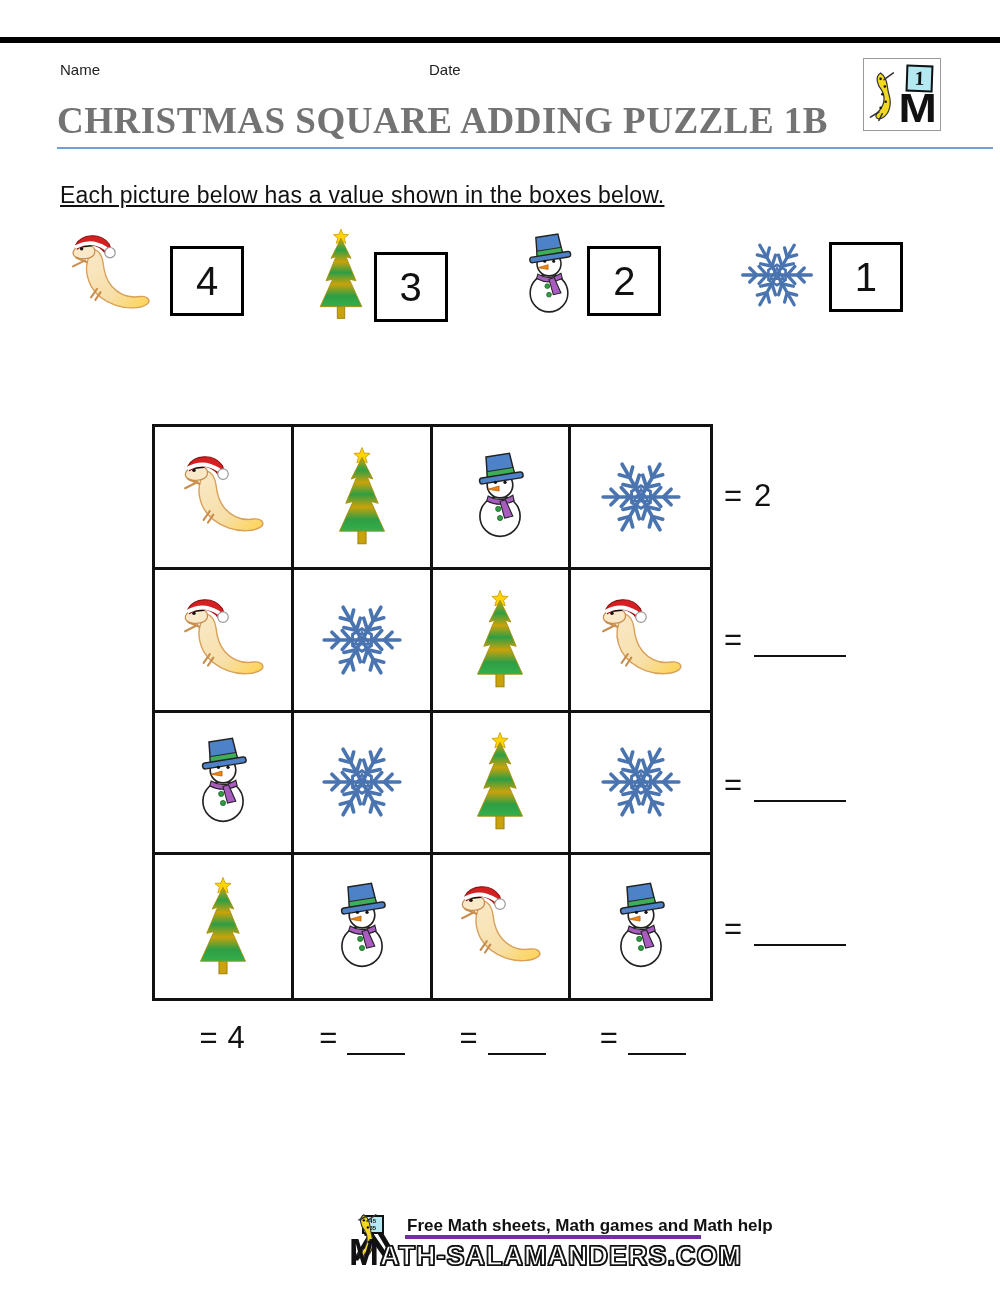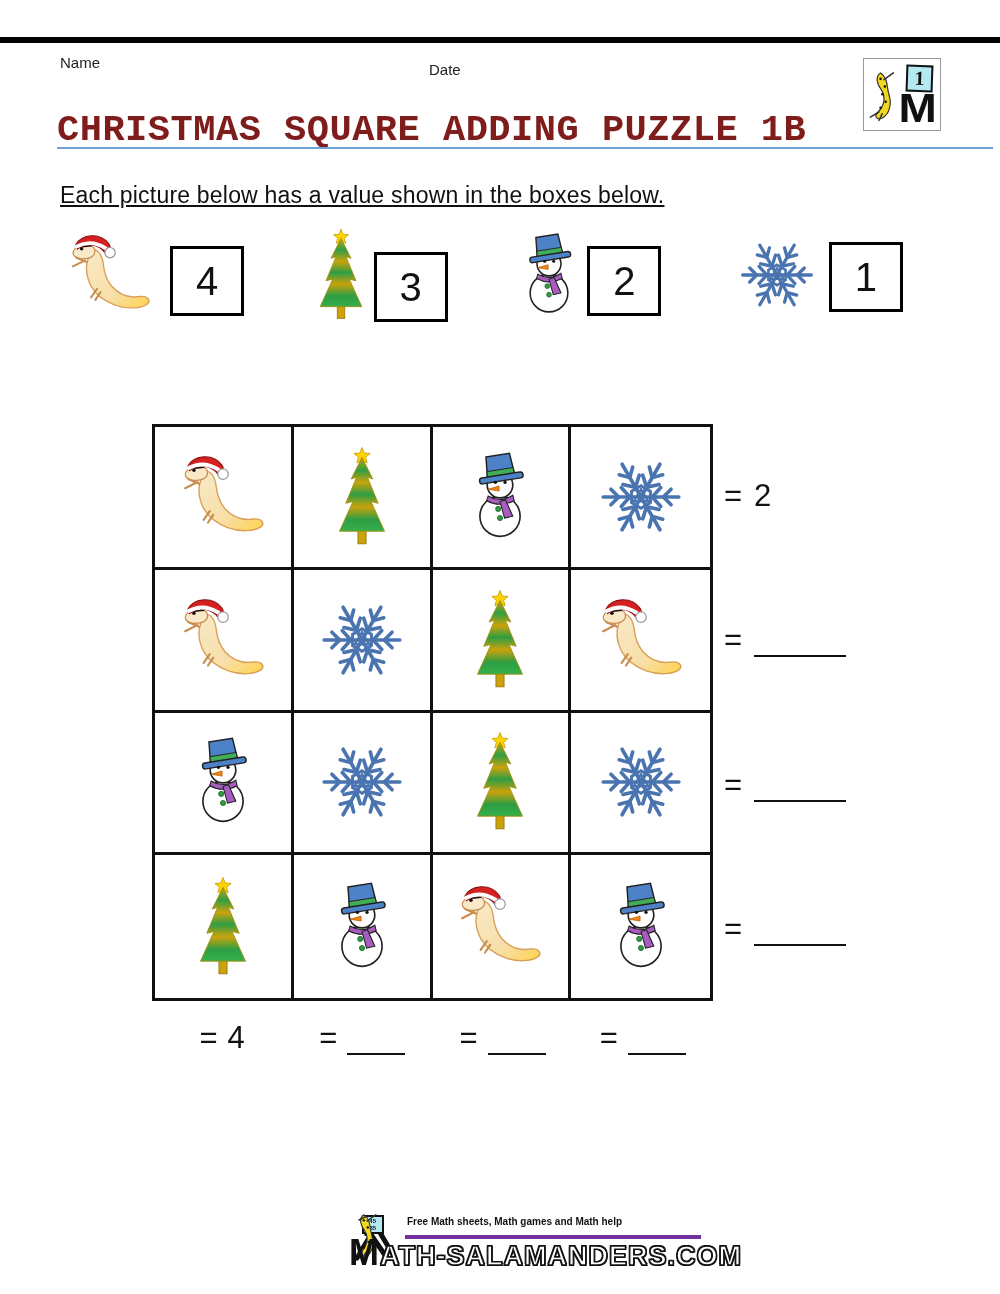--- a/index.html
+++ b/index.html
@@ -3,36 +3,36 @@
 <meta charset="utf-8">
 <style>
   * { margin:0; padding:0; box-sizing:border-box; }
   body { background:#fff; font-family:"Liberation Sans", sans-serif; color:#1a1a1a; }
   .page { position:relative; width:1000px; height:1294px; background:#fff; margin:0 auto; overflow:hidden; }
 
   
   .top-rule { position:absolute; left:0; top:37px; width:100%; height:2px;
               border-top:4px solid #000; border-bottom:2px solid #000; }
 
-  .name-label { position:absolute; left:60px; top:54px; font-size:15px; color:#222; }
+  .name-label { position:absolute; left:60px; top:61px; font-size:15px; color:#222; }
   .date-label { position:absolute; left:410px; top:61px; font-size:15px; color:#222;margin-left:19px; }
 
   
   .corner-logo { position:absolute; left:863px; top:58px; width:78px; height:73px;
                  border:1px solid #9a9a9a; background:#fff; }
   .corner-board { position:absolute; right:7px; top:6px; width:27px; height:27px;
                   background:#b5e9f2; border:2px solid #111; transform:rotate(2deg);
                   display:flex; align-items:center; justify-content:center;
                   font-family:"Liberation Serif", serif; font-weight:700; font-size:20px; color:#111; }
   .corner-m { position:absolute; right:6px; bottom:2px; font-weight:900; font-size:40px;
               line-height:1; color:#111; font-family:"Liberation Sans", sans-serif; transform:scaleX(1.15); }
   .corner-sala { position:absolute; left:3px; top:8px; }
 
-  .page-title { position:absolute; left:57px; top:109px; font-family:Liberation Mono, monospace;
-                font-weight:700; font-size:37px; letter-spacing:0.5px; color:#7f1d1d; white-space:nowrap; }
+  .page-title { position:absolute; left:57px; top:99px; font-family:Liberation Serif, serif;
+                font-weight:700; font-size:37px; letter-spacing:0.5px; color:#737373; white-space:nowrap; }
   .title-rule { position:absolute; left:57px; top:147px; width:936px; height:2px; background:#6fa0d6; }
 
   .instr { position:absolute; left:60px; font-size:23px; color:#111; letter-spacing:0.2px; }
   .instr-1 { top:182px;text-decoration:underline; }
   .instr-2 { top:370px; }
 
   
   .key-row { position:absolute; left:58px; top:226px; width:845px; height:98px;
              display:flex; justify-content:space-between; align-items:center; }
   .key-item { display:flex; align-items:flex-end; }
@@ -67,21 +67,21 @@
   .col-totals { position:absolute; left:152px; top:1008px; width:561px; height:60px; display:flex; }
   .col-total { flex:1; display:flex; align-items:center; justify-content:center; font-size:31px; color:#111; }
   .col-total .eq { margin-right:10px; }
   .blank { display:inline-block; border-bottom:2px solid #111; }
   .blank-row { width:92px; height:34px; vertical-align:-12px; }
   .blank-col { width:58px; height:34px; vertical-align:-12px; }
 
   
   .footer { position:absolute; left:335px; top:1206px; width:390px; height:70px; }
   .footer-logo { position:absolute; left:0; top:2px; }
-  .f-tagline { position:absolute; left:72px; top:10px; font-size:10px; font-weight:700; color:#111; white-space:nowrap; }
+  .f-tagline { position:absolute; left:72px; top:10px; font-size:17px; font-weight:700; color:#111; white-space:nowrap; }
   .f-rule { position:absolute; left:70px; top:29px; width:296px; height:4px; background:#7030a0; }
   .f-site { position:absolute; left:14px; top:26px; white-space:nowrap; text-transform:uppercase;
             font-weight:700; letter-spacing:1px; }
   .site-first { font-size:36px; color:#111; }
   .site-rest { font-size:27px; color:#fff; -webkit-text-stroke:1.3px #111;
                text-shadow:-1px -1px 0 #111, 1px -1px 0 #111, -1px 1px 0 #111, 1px 1px 0 #111;text-align:right; }
   svg { display:block; }
 </style>
 </head>
 <body>

